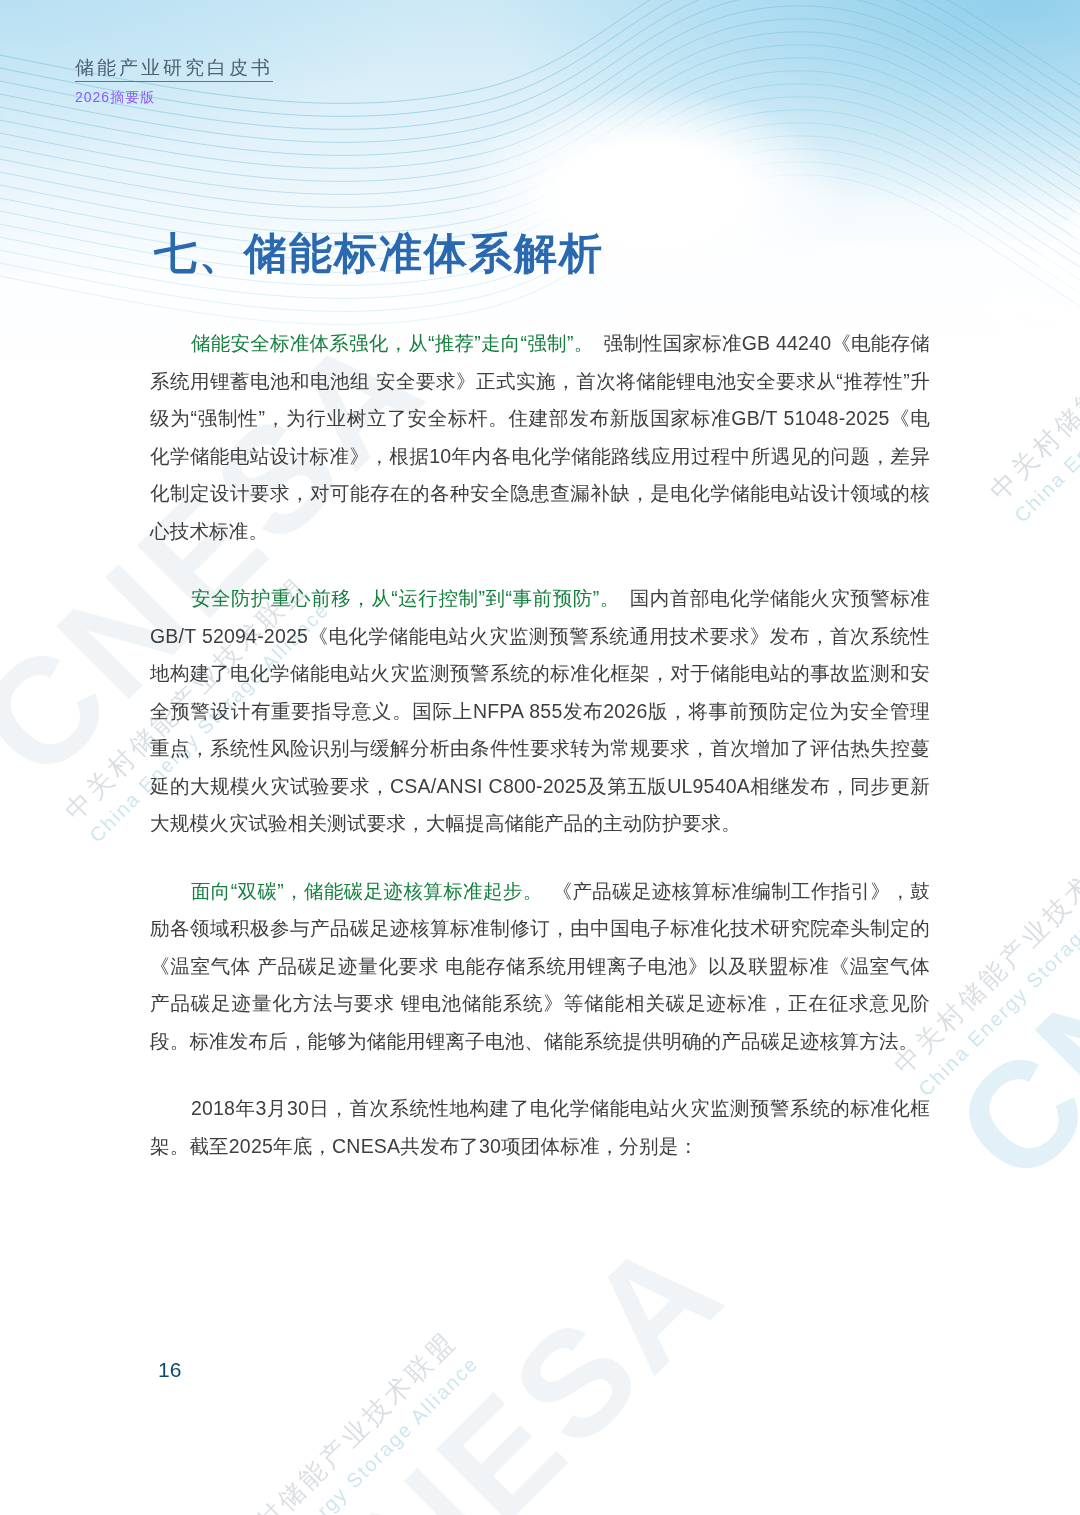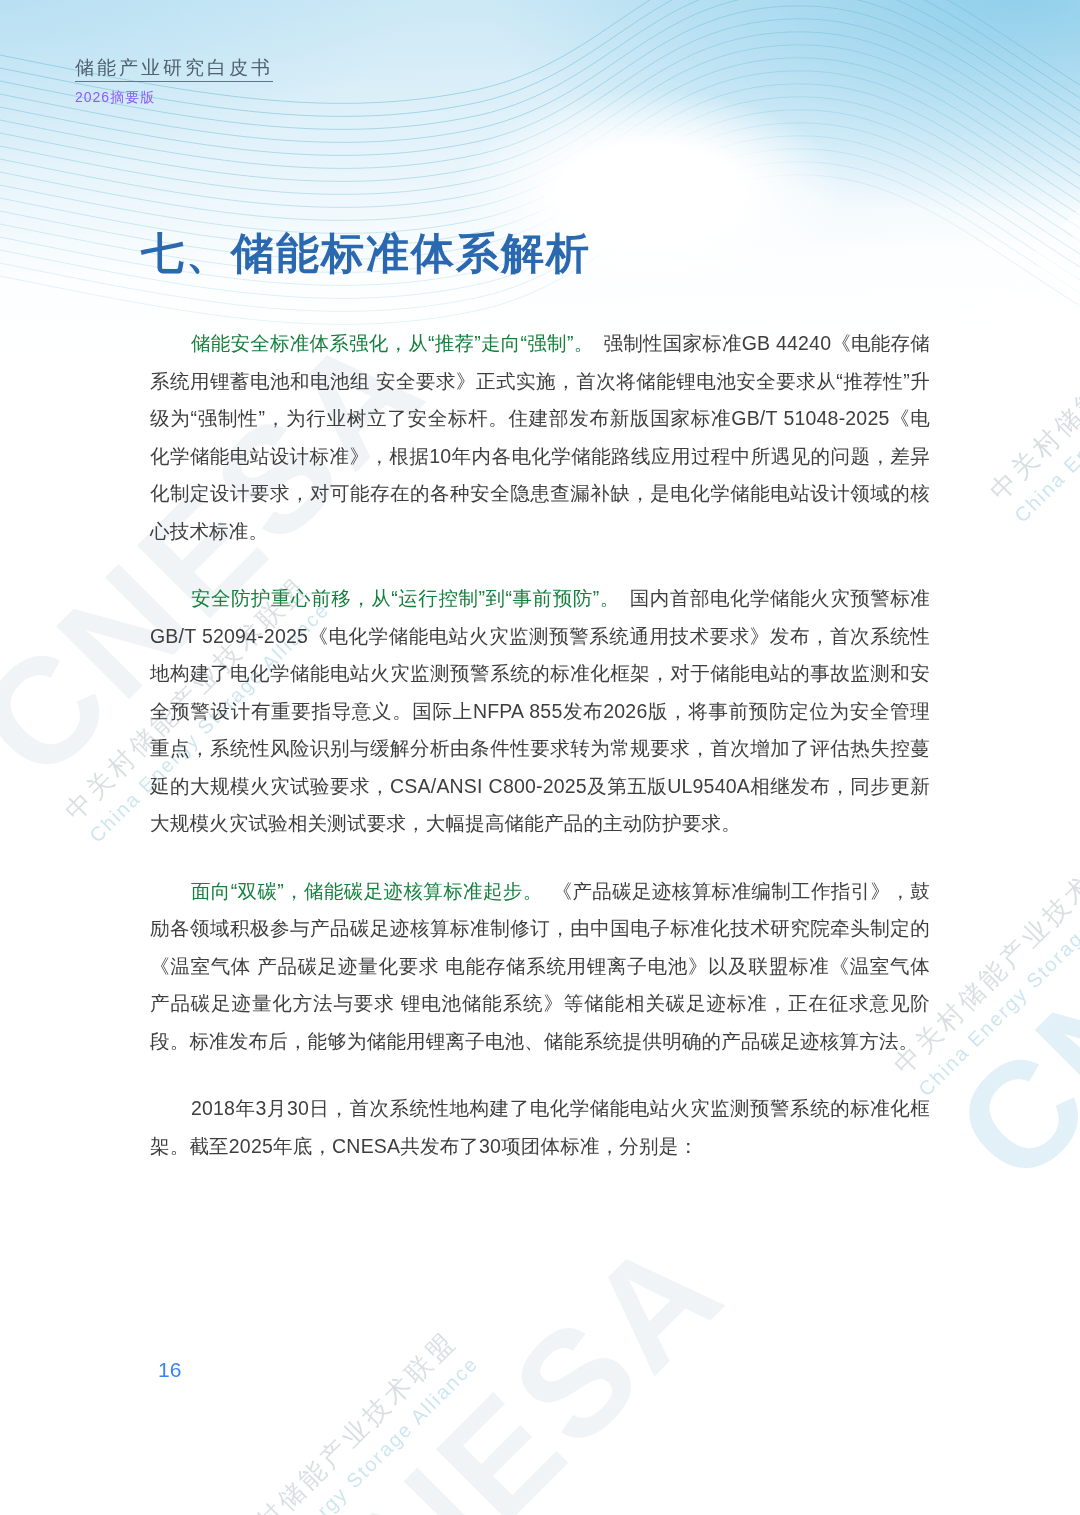--- a/index.html
+++ b/index.html
@@ -30,42 +30,42 @@
   
   .doc-header{position:absolute;left:75px;top:55px;}
   .doc-title{
     display:inline-block;
     font-size:19px;letter-spacing:3px;color:#4f6070;
     border-bottom:1px solid #617684;
   }
   .doc-edition{margin-top:7px;font-size:14px;letter-spacing:1px;color:#8b5cf6;}
   
   .section-title{
-    position:absolute;left:141px;top:196px;
+    position:absolute;left:154px;top:196px;
     font-size:43px;font-weight:900;letter-spacing:2px;
     color:#2a69af;
   }
   
   .content{
     position:absolute;left:150px;top:325px;width:780px;
   }
   .content p{
     margin:0 0 30px 0;
     font-size:19.5px;line-height:37.5px;color:#3e3e3e;
     text-align:justify;text-indent:2.1em;
     letter-spacing:0.2px;
   }
   .para-lead{
     font-weight:normal;color:#15803d;margin-top:22px;
   }
   .para-lead:not(:empty){margin-right:10px;}
   
   .page-number{
     position:absolute;left:158px;top:1358px;
-    font-size:21px;color:#3b82f6;
+    font-size:21px;color:#0c4a6e;
   }
   
   .wm{position:absolute;pointer-events:none;transform:rotate(-45deg);white-space:nowrap;}
   .wm-big{
     font-size:150px;font-weight:bold;letter-spacing:6px;
     color:rgba(168,186,198,0.16);line-height:1;
   }
   .wm-big.blue{color:rgba(150,205,230,0.28);}
   .wm-cn{font-size:26px;letter-spacing:4px;color:rgba(140,156,168,0.32);}
   .wm-en{font-size:20px;letter-spacing:2px;color:rgba(120,188,212,0.38);margin-top:4px;}

